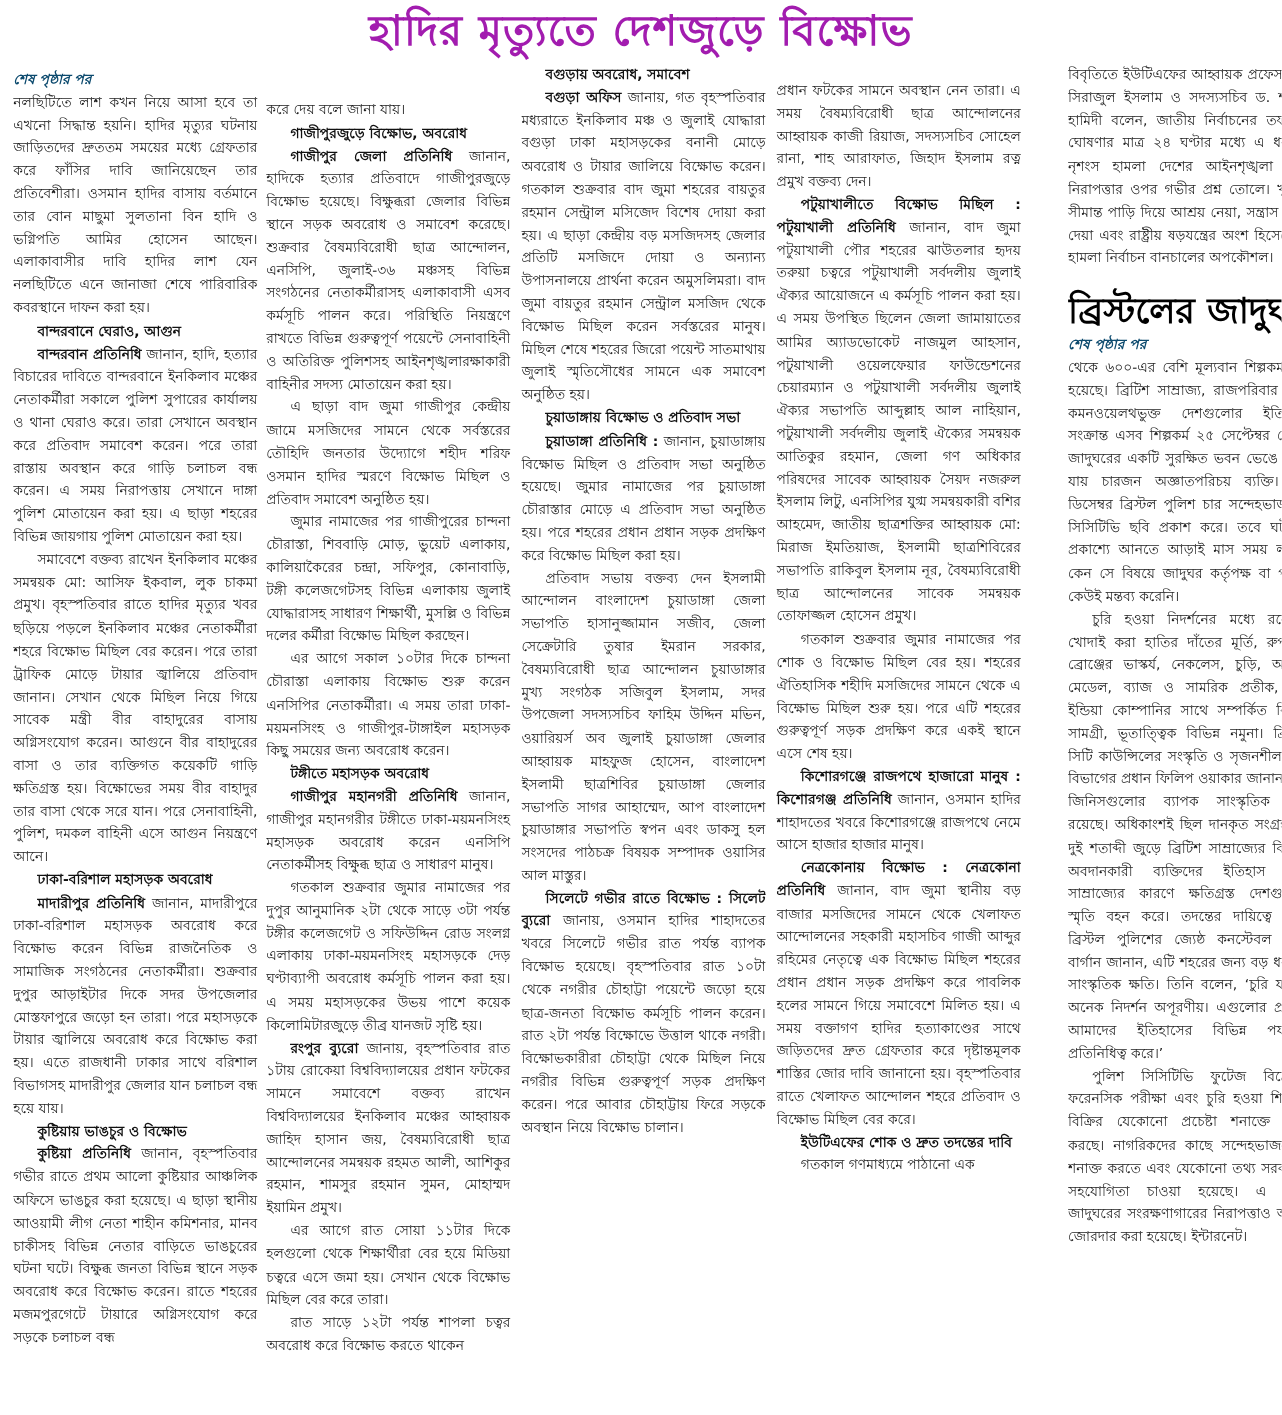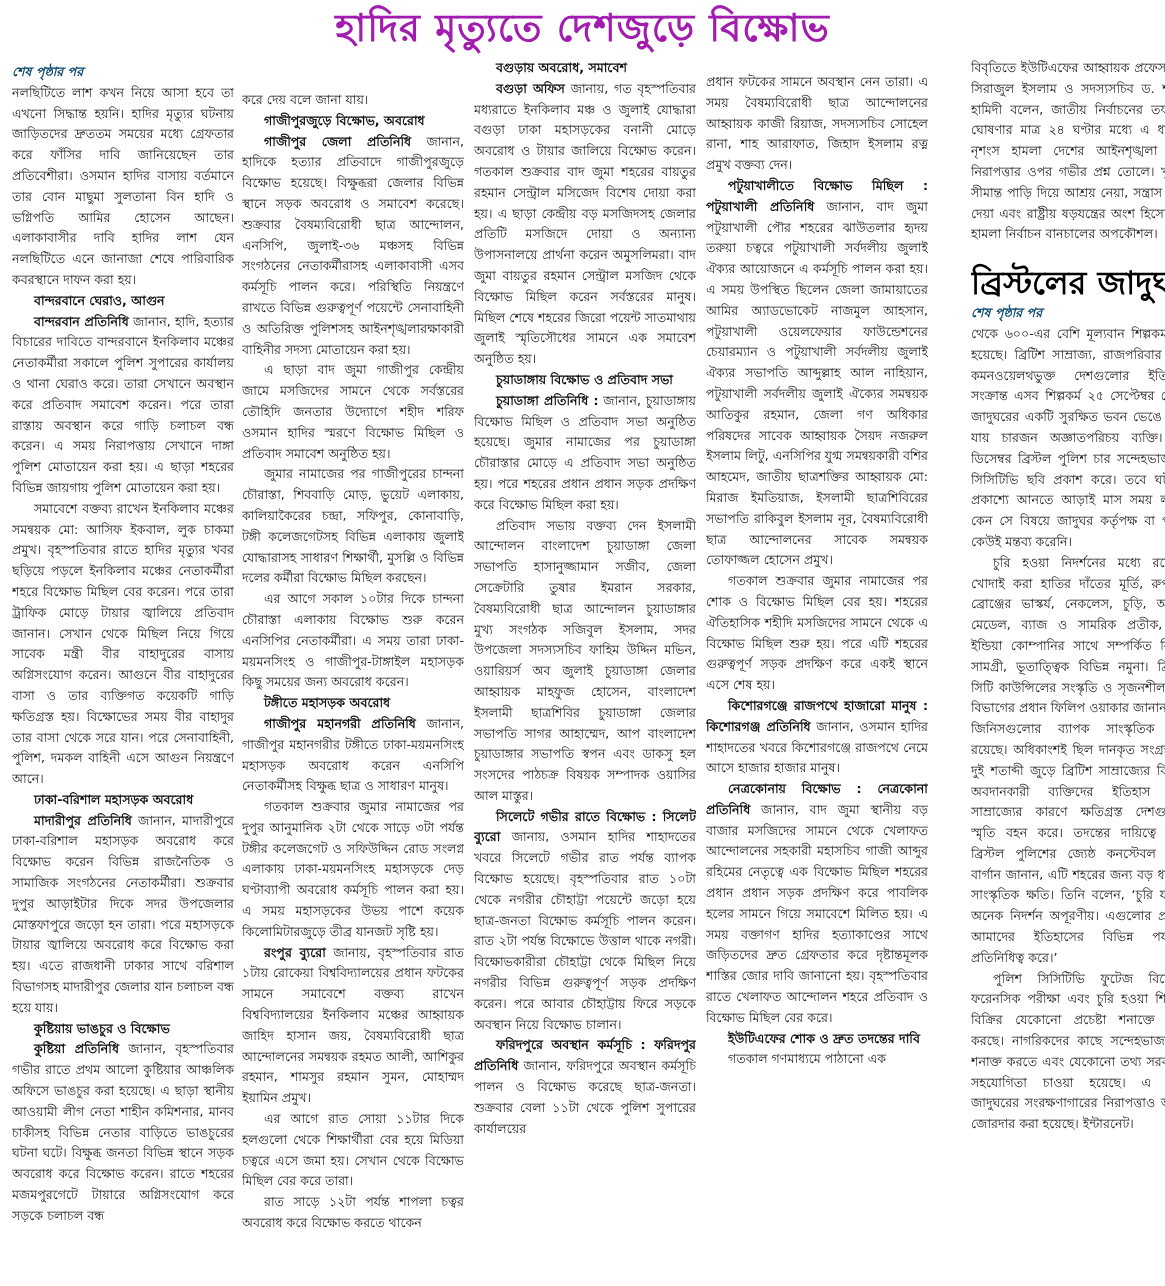--- a/index.html
+++ b/index.html
@@ -66,21 +66,20 @@
 </div>
 
 <div class="col c3">
   <div>
       <p class="sub">বগুড়ায় অবরোধ, সমাবেশ</p>
       <p class="ind"><span class="lead">বগুড়া অফিস</span><span> জানায়, গত বৃহস্পতিবার মধ্যরাতে ইনকিলাব মঞ্চ ও জুলাই যোদ্ধারা বগুড়া ঢাকা মহাসড়কের বনানী মোড়ে অবরোধ ও টায়ার জালিয়ে বিক্ষোভ করেন। গতকাল শুক্রবার বাদ জুমা শহরের বায়তুর রহমান সেন্ট্রাল মসিজেদ বিশেষ দোয়া করা হয়। এ ছাড়া কেন্দ্রীয় বড় মসজিদসহ জেলার প্রতিটি মসজিদে দোয়া ও অন্যান্য উপাসনালয়ে প্রার্থনা করেন অমুসলিমরা। বাদ জুমা বায়তুর রহমান সেন্ট্রাল মসজিদ থেকে বিক্ষোভ মিছিল করেন সর্বস্তরের মানুষ। মিছিল শেষে শহরের জিরো পয়েন্ট সাতমাথায় জুলাই স্মৃতিসৌধের সামনে এক সমাবেশ অনুষ্ঠিত হয়।</span></p>
       <p class="sub">চুয়াডাঙ্গায় বিক্ষোভ ও প্রতিবাদ সভা</p>
       <p class="ind"><span class="lead">চুয়াডাঙ্গা প্রতিনিধি :</span><span> জানান, চুয়াডাঙ্গায় বিক্ষোভ মিছিল ও প্রতিবাদ সভা অনুষ্ঠিত হয়েছে। জুমার নামাজের পর চুয়াডাঙ্গা চৌরাস্তার মোড়ে এ প্রতিবাদ সভা অনুষ্ঠিত হয়। পরে শহরের প্রধান প্রধান সড়ক প্রদক্ষিণ করে বিক্ষোভ মিছিল করা হয়।</span></p>
       <p class="ind">প্রতিবাদ সভায় বক্তব্য দেন ইসলামী আন্দোলন বাংলাদেশ চুয়াডাঙ্গা জেলা সভাপতি হাসানুজ্জামান সজীব, জেলা সেক্রেটারি তুষার ইমরান সরকার, বৈষম্যবিরোধী ছাত্র আন্দোলন চুয়াডাঙ্গার মুখ্য সংগঠক সজিবুল ইসলাম, সদর উপজেলা সদস্যসচিব ফাহিম উদ্দিন মভিন, ওয়ারিয়র্স অব জুলাই চুয়াডাঙ্গা জেলার আহ্বায়ক মাহফুজ হোসেন, বাংলাদেশ ইসলামী ছাত্রশিবির চুয়াডাঙ্গা জেলার সভাপতি সাগর আহাম্মেদ, আপ বাংলাদেশ চুয়াডাঙ্গার সভাপতি স্বপন এবং ডাকসু হল সংসদের পাঠচক্র বিষয়ক সম্পাদক ওয়াসির আল মাস্তুর।</p>
       <p class="ind"><span class="lead">সিলেটে গভীর রাতে বিক্ষোভ : সিলেট ব্যুরো</span><span> জানায়, ওসমান হাদির শাহাদতের খবরে সিলেটে গভীর রাত পর্যন্ত ব্যাপক বিক্ষোভ হয়েছে। বৃহস্পতিবার রাত ১০টা থেকে নগরীর চৌহাট্টা পয়েন্টে জড়ো হয়ে ছাত্র-জনতা বিক্ষোভ কর্মসূচি পালন করেন। রাত ২টা পর্যন্ত বিক্ষোভে উত্তাল থাকে নগরী। বিক্ষোভকারীরা চৌহাট্টা থেকে মিছিল নিয়ে নগরীর বিভিন্ন গুরুত্বপূর্ণ সড়ক প্রদক্ষিণ করেন। পরে আবার চৌহাট্টায় ফিরে সড়কে অবস্থান নিয়ে বিক্ষোভ চালান।</span></p>
-      <p class="ind"><span class="lead">ফরিদপুরে অবস্থান কর্মসূচি : ফরিদপুর প্রতিনিধি</span><span> জানান, ফরিদপুরে অবস্থান কর্মসূচি পালন ও বিক্ষোভ করেছে ছাত্র-জনতা। শুক্রবার বেলা ১১টা থেকে পুলিশ সুপারের কার্যালয়ের</span></p>
     </div>
 </div>
 
 <div class="col c4">
   <div>
       <p class="">প্রধান ফটকের সামনে অবস্থান নেন তারা। এ সময় বৈষম্যবিরোধী ছাত্র আন্দোলনের আহ্বায়ক কাজী রিয়াজ, সদস্যসচিব সোহেল রানা, শাহ আরাফাত, জিহাদ ইসলাম রত্ন প্রমুখ বক্তব্য দেন।</p>
       <p class="ind"><span class="lead">পটুয়াখালীতে বিক্ষোভ মিছিল : পটুয়াখালী প্রতিনিধি</span><span> জানান, বাদ জুমা পটুয়াখালী পৌর শহরের ঝাউতলার হৃদয় তরুয়া চত্বরে পটুয়াখালী সর্বদলীয় জুলাই ঐক্যর আয়োজনে এ কর্মসূচি পালন করা হয়। এ সময় উপস্থিত ছিলেন জেলা জামায়াতের আমির অ্যাডভোকেট নাজমুল আহসান, পটুয়াখালী ওয়েলফেয়ার ফাউন্ডেশনের চেয়ারম্যান ও পটুয়াখালী সর্বদলীয় জুলাই ঐক্যর সভাপতি আব্দুল্লাহ আল নাহিয়ান, পটুয়াখালী সর্বদলীয় জুলাই ঐক্যের সমন্বয়ক আতিকুর রহমান, জেলা গণ অধিকার পরিষদের সাবেক আহ্বায়ক সৈয়দ নজরুল ইসলাম লিটু, এনসিপির যুগ্ম সমন্বয়কারী বশির আহমেদ, জাতীয় ছাত্রশক্তির আহ্বায়ক মো: মিরাজ ইমতিয়াজ, ইসলামী ছাত্রশিবিরের সভাপতি রাকিবুল ইসলাম নূর, বৈষম্যবিরোধী ছাত্র আন্দোলনের সাবেক সমন্বয়ক তোফাজ্জল হোসেন প্রমুখ।</span></p>
       <p class="ind">গতকাল শুক্রবার জুমার নামাজের পর শোক ও বিক্ষোভ মিছিল বের হয়। শহরের ঐতিহাসিক শহীদি মসজিদের সামনে থেকে এ বিক্ষোভ মিছিল শুরু হয়। পরে এটি শহরের গুরুত্বপূর্ণ সড়ক প্রদক্ষিণ করে একই স্থানে এসে শেষ হয়।</p>
       <p class="ind"><span class="lead">কিশোরগঞ্জে রাজপথে হাজারো মানুষ : কিশোরগঞ্জ প্রতিনিধি</span><span> জানান, ওসমান হাদির শাহাদতের খবরে কিশোরগঞ্জে রাজপথে নেমে আসে হাজার হাজার মানুষ।</span></p>
       <p class="ind"><span class="lead">নেত্রকোনায় বিক্ষোভ : নেত্রকোনা প্রতিনিধি</span><span> জানান, বাদ জুমা স্থানীয় বড় বাজার মসজিদের সামনে থেকে খেলাফত আন্দোলনের সহকারী মহাসচিব গাজী আব্দুর রহিমের নেতৃত্বে এক বিক্ষোভ মিছিল শহরের প্রধান প্রধান সড়ক প্রদক্ষিণ করে পাবলিক হলের সামনে গিয়ে সমাবেশে মিলিত হয়। এ সময় বক্তাগণ হাদির হত্যাকাণ্ডের সাথে জড়িতদের দ্রুত গ্রেফতার করে দৃষ্টান্তমূলক শাস্তির জোর দাবি জানানো হয়। বৃহস্পতিবার রাতে খেলাফত আন্দোলন শহরে প্রতিবাদ ও বিক্ষোভ মিছিল বের করে।</span></p>

